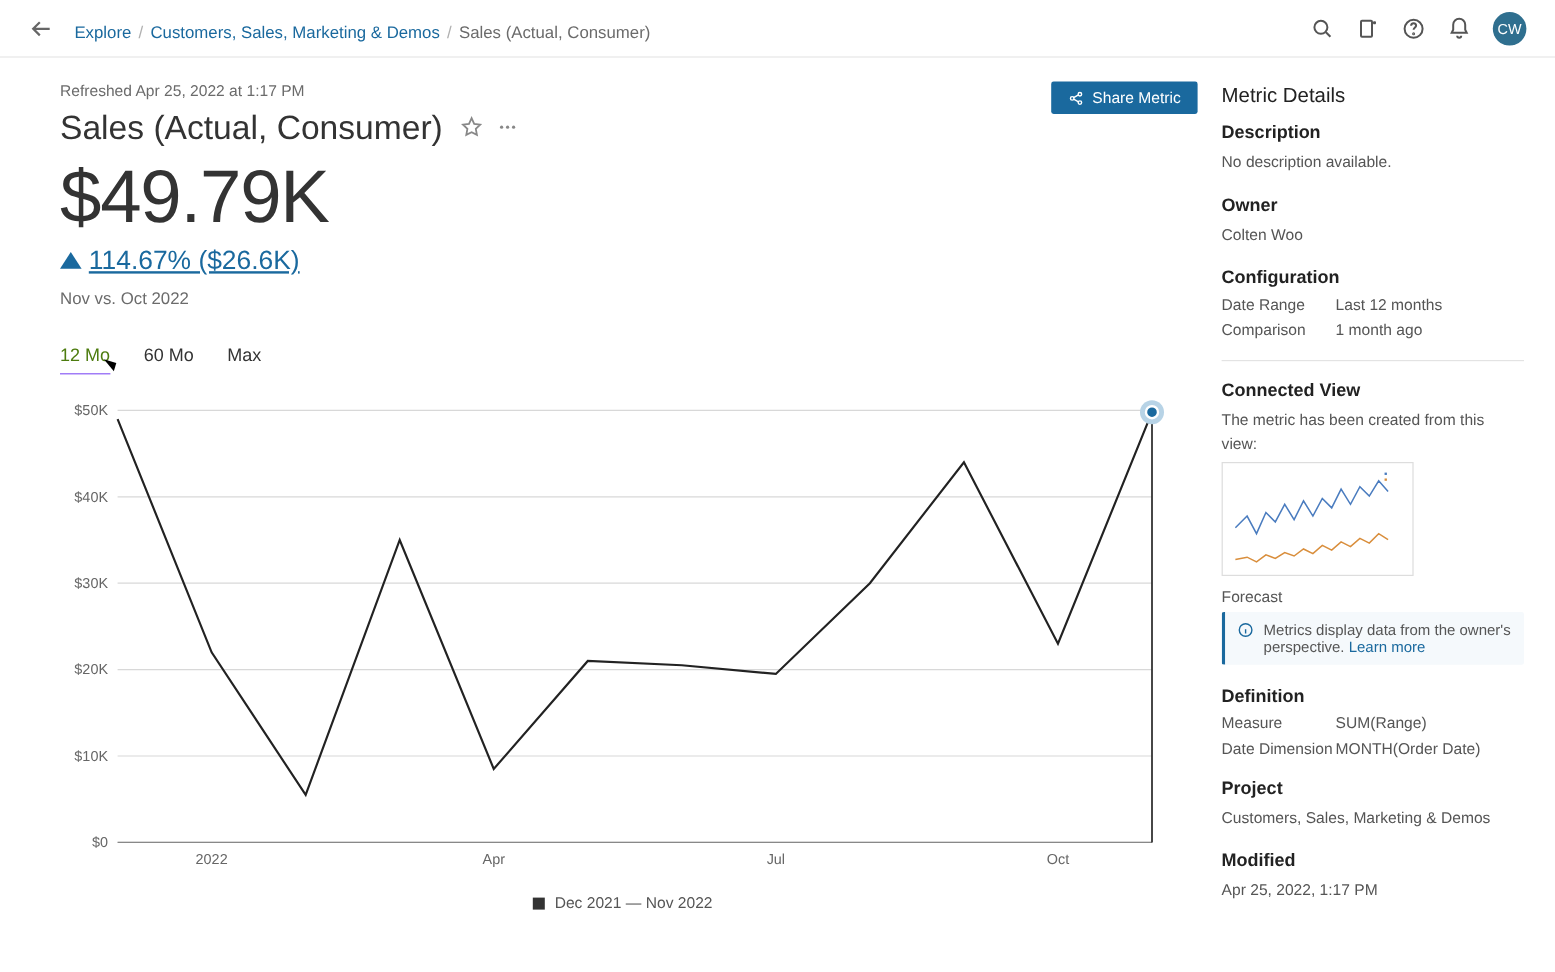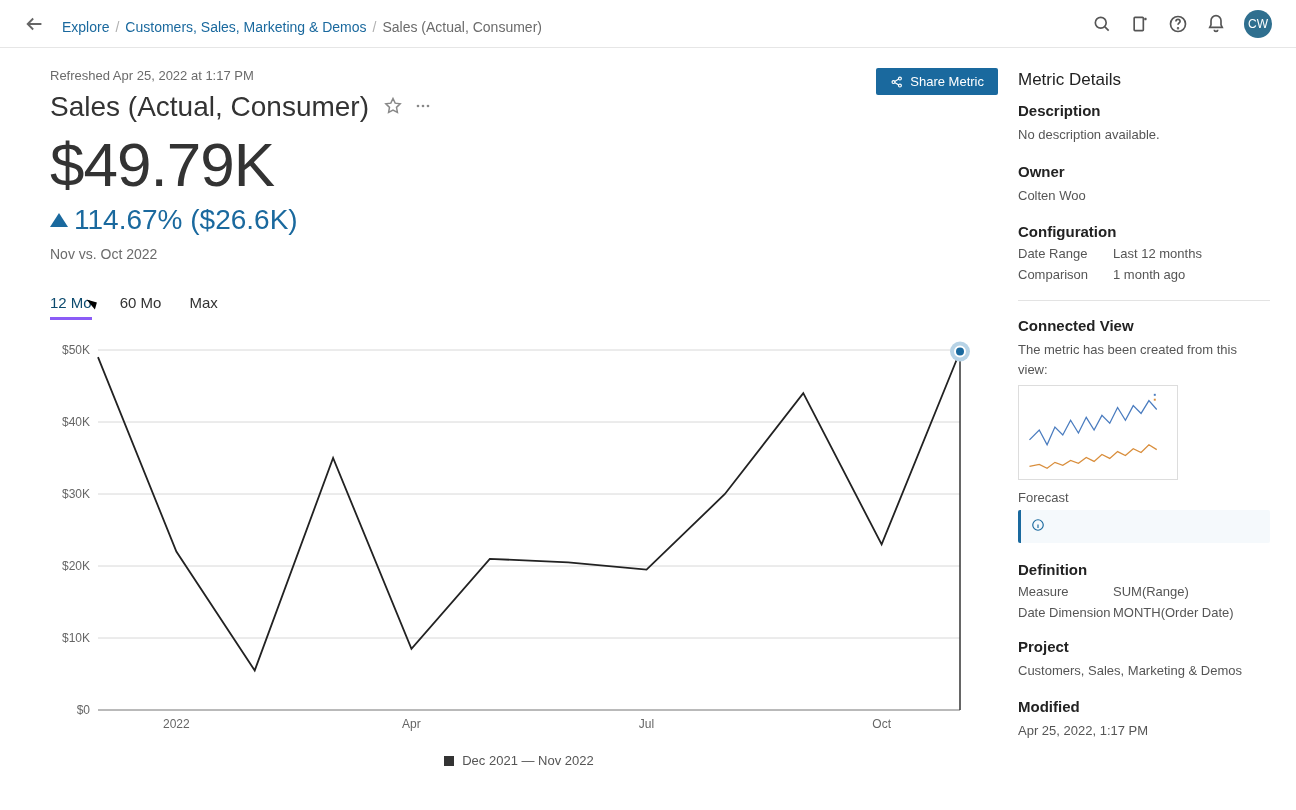--- a/index.html
+++ b/index.html
@@ -57,35 +57,35 @@
 }
 .page-title { font-size: 28px; font-weight: 400; color: #333; }
 .title-actions { display: flex; gap: 10px; color: #888; }
 .title-actions > div { cursor: pointer; }
 .big-value {
   font-size: 62px; font-weight: 400; color: #333; margin-top: 6px;
   letter-spacing: -1px;
 }
 .delta-row {
   display: flex; align-items: center; gap: 6px; margin-top: 4px;
-  color: #1a699e; font-size: 28px;
+  color: #1a699e; font-size: 22px; text-decoration: underline;
 }
 .delta-triangle {
   width: 0; height: 0;
   border-left: 9px solid transparent;
   border-right: 9px solid transparent;
   border-bottom: 14px solid #1a699e;
 }
 .compare-label { color: #6b6b6b; font-size: 14px; margin-top: 10px; }
 .range-tabs {
   display: flex; gap: 28px; margin-top: 32px;
   font-size: 15px; font-weight: 500;
 }
 .range-tab { padding-bottom: 6px; cursor: pointer; color: #333; }
-.range-tab.active { color: #0c4a6e; border-bottom: 3px solid #8b5cf6; }
+.range-tab.active { color: #4d7c0f; border-bottom: 1px solid #8b5cf6; }
 .chart-area {
   margin-top: 20px;
   position: relative;
 }
 .chart-legend {
   display: flex; justify-content: center; align-items: center;
   gap: 8px; margin-top: 10px; font-size: 13px; color: #555;
 }
 .legend-swatch { width: 10px; height: 10px; background: #333; }
 .sidebar {
@@ -292,20 +292,24 @@
         </svg>
       </div>
       <div class="value sb-link">Forecast</div>
       <div class="info-callout">
         <div class="i-icon">
           <svg width="14" height="14" viewBox="0 0 24 24" fill="none" stroke="#1a699e" stroke-width="2">
               <circle cx="12" cy="12" r="9"></circle>
               <path d="M12 8h.01M11 12h1v5"></path>
             </svg>
         </div>
+        <div>
+          <span>Metrics display data from the owner's perspective. </span>
+          <span class="sb-link">Learn more</span>
+        </div>
       </div>
     </div>
 
     <div class="sb-section" style="margin-top:14px;">
       <h3>Definition</h3>
       <div class="kv">
         <div class="k">Measure</div>
         <div class="v">SUM(Range)</div>
       </div>
       <div class="kv">

